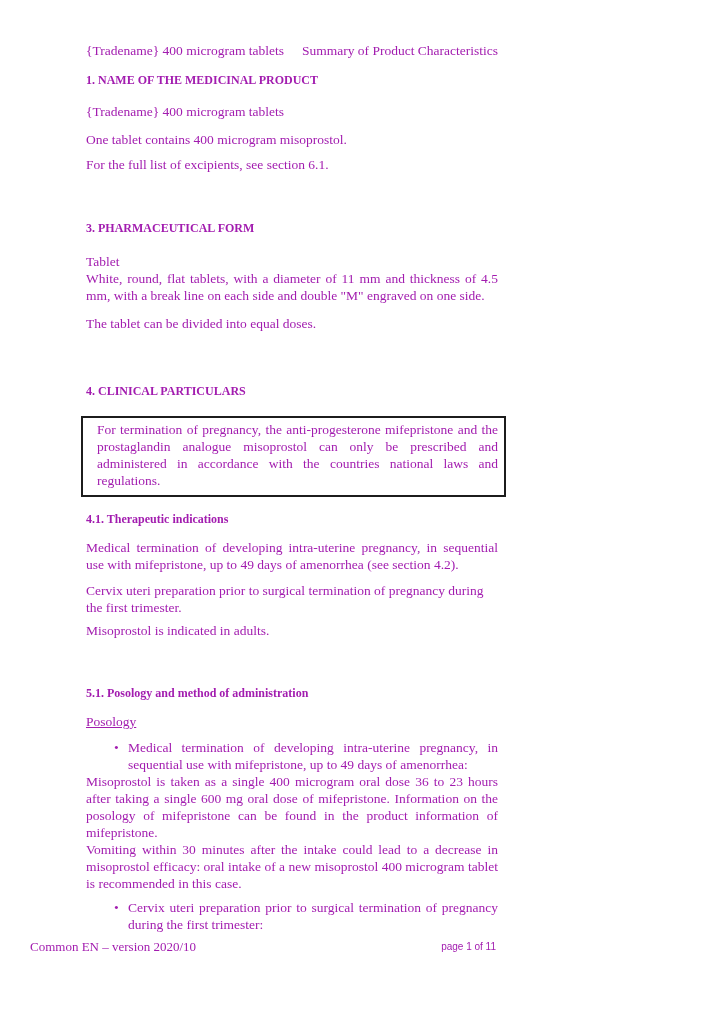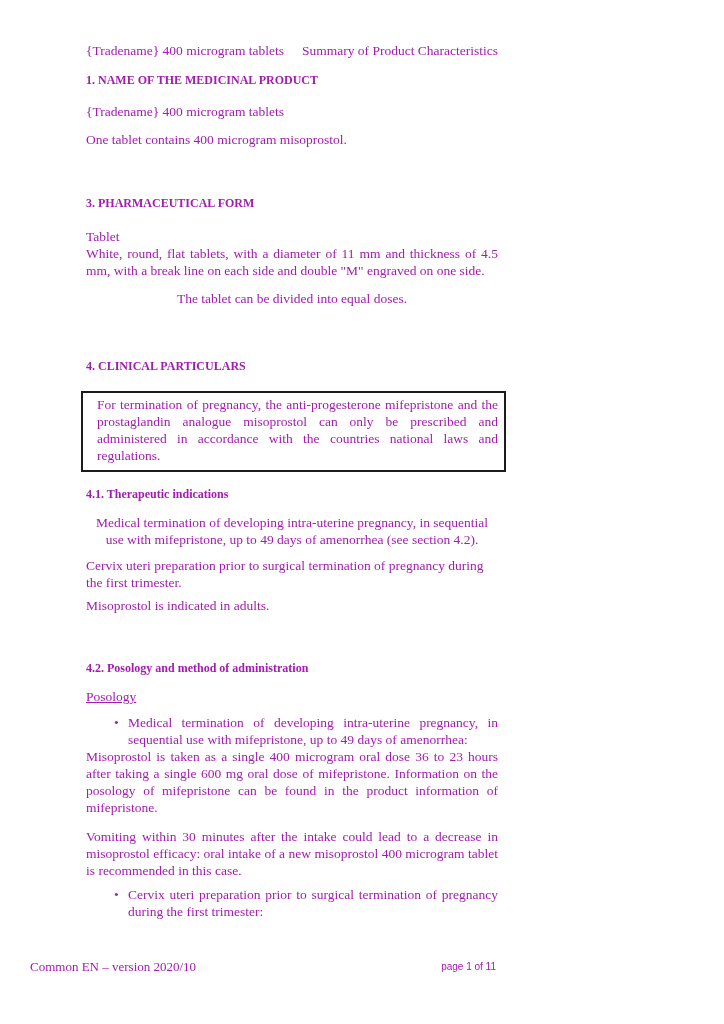--- a/index.html
+++ b/index.html
@@ -45,37 +45,37 @@
   }
   .bullet .dot {
     flex: 0 0 14px;
     width: 14px;
   }
   .bullet .btxt { flex: 1; }
   .footer {
     position: absolute;
     left: 30px;
     right: 80px;
-    top: 958px;
+    top: 938px;
     display: flex;
     justify-content: space-between;
     font-size: 13px;
   }
   .footer-right {
     font-family: "Liberation Sans", "DejaVu Sans", sans-serif;
     font-size: 10px;
   }
   
   .gt0  { margin-top: 0; }
-  .gt5  { margin-top: 12px; }
+  .gt5  { margin-top: 0; }
   .gt6  { margin-top: 6px; }
   .gt7  { margin-top: 7px; }
   .gt8  { margin-top: 8px; }
   .gt9  { margin-top: 9px; }
-  .gt11 { margin-top: 11px; text-align: center; }
+  .gt11 { margin-top: 11px; }
   .gt13 { margin-top: 13px; }
   .gt14 { margin-top: 14px; }
   .gt15 { margin-top: 11px; }
   .gt16 { margin-top: 16px; }
   .gt46 { margin-top: 46px; }
   .gt47 { margin-top: 47px; }
   .gt51 { margin-top: 51px; }
 </style>
 </head>
 <body>
@@ -86,35 +86,36 @@
     <div>{Tradename} 400 microgram tablets</div>
     <div class="header-right">
       <div>Summary of Product Characteristics</div>
     </div>
   </div>
 
   <p class="h gt13">1. NAME OF THE MEDICINAL PRODUCT</p>
   <p class="gt14">{Tradename} 400 microgram tablets</p>
 
   <p class="gt15">One tablet contains 400 microgram misoprostol.</p>
+  <p class="gt8">For the full list of excipients, see section 6.1.</p>
 
   <p class="h gt47">3. PHARMACEUTICAL FORM</p>
   <p class="gt16">Tablet</p>
   <p class="gt0 just">White, round, flat tablets, with a diameter of 11 mm and thickness of 4.5 mm, with a break line on each side and double "M" engraved on one side.</p>
   <p class="gt11">The tablet can be divided into equal doses.</p>
 
   <p class="h gt51">4. CLINICAL PARTICULARS</p>
   <div class="boxed gt16">For termination of pregnancy, the anti-progesterone mifepristone and the prostaglandin analogue misoprostol can only be prescribed and administered in accordance with the countries national laws and regulations.</div>
 
   <p class="h gt14">4.1. Therapeutic indications</p>
   <p class="gt11 just">Medical termination of developing intra-uterine pregnancy, in sequential use with mifepristone, up to 49 days of amenorrhea (see section 4.2).</p>
   <p class="gt9">Cervix uteri preparation prior to surgical termination of pregnancy during the first trimester.</p>
   <p class="gt6">Misoprostol is indicated in adults.</p>
 
-  <p class="h gt46">4.2. Posology and method of administration</p>
+  <p class="h gt46">5.1. Posology and method of administration</p>
   <p class="underline gt15">Posology</p>
 
   <div class="bullet gt9">
     <span class="dot">•</span>
     <span class="btxt">Medical termination of developing intra-uterine pregnancy, in sequential use with mifepristone, up to 49 days of amenorrhea:</span>
   </div>
   <p class="gt0 just">Misoprostol is taken as a single 400 microgram oral dose 36 to 23 hours after taking a single 600 mg oral dose of mifepristone. Information on the posology of mifepristone can be found in the product information of mifepristone.</p>
   <p class="gt5 just">Vomiting within 30 minutes after the intake could lead to a decrease in misoprostol efficacy: oral intake of a new misoprostol 400 microgram tablet is recommended in this case.</p>
 
   <div class="bullet gt7">

